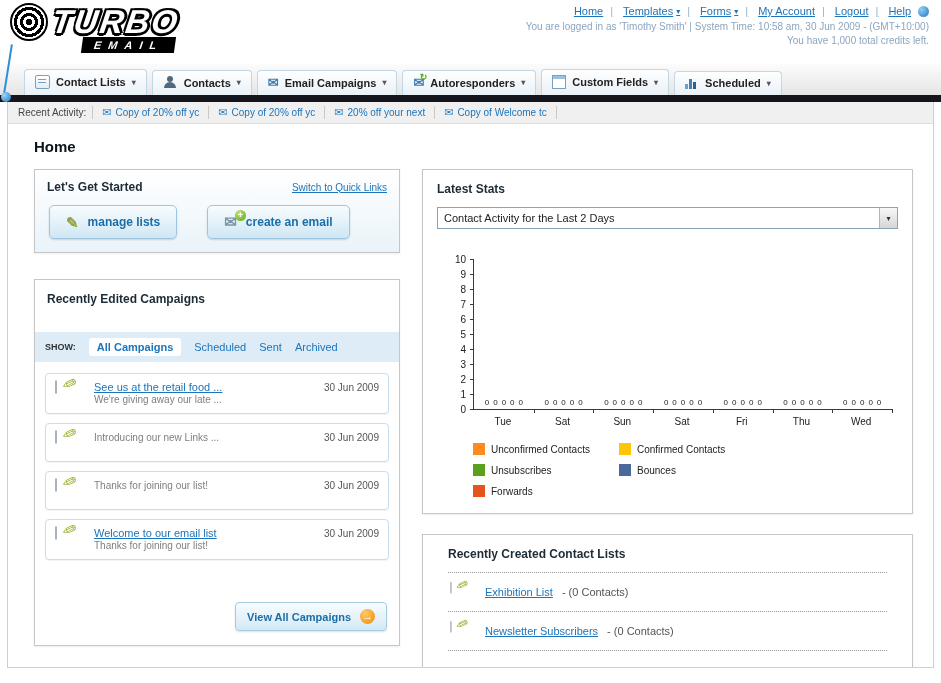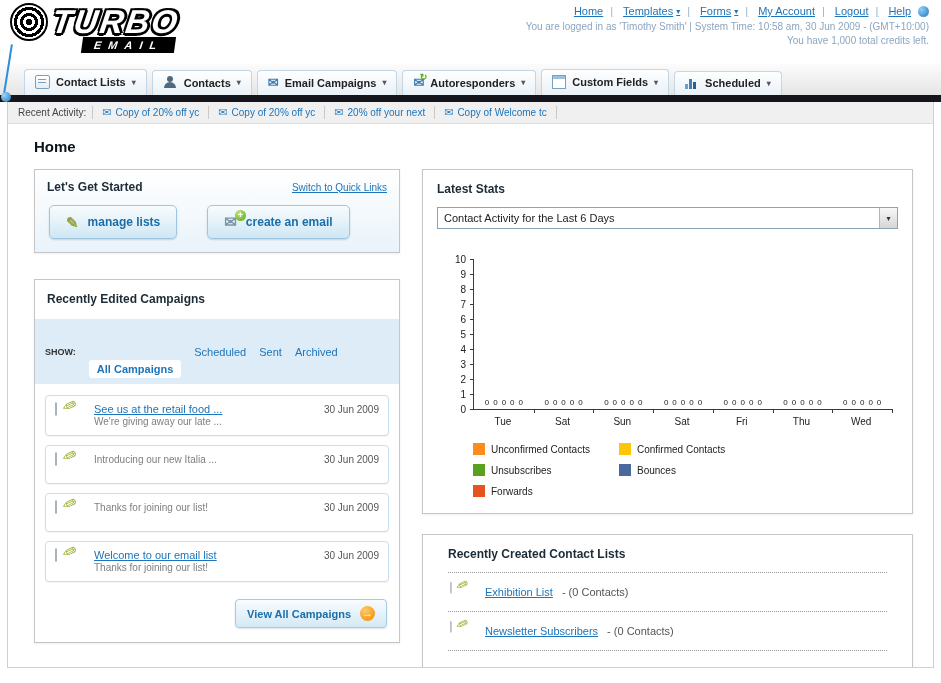--- a/index.html
+++ b/index.html
@@ -88,41 +88,41 @@
     padding:8px 16px;font-size:12px;font-weight:bold;color:#1b6ea8;}
   .pencil-ic{color:#93a437;font-size:15px;line-height:15px;}
   .env-plus{position:relative;display:inline-block;}
   .env-ic{color:#7d95a8;font-size:15px;line-height:15px;}
   .plus-badge{position:absolute;right:-9px;top:-4px;width:11px;height:11px;border-radius:50%;
     background:radial-gradient(circle at 35% 30%, #bce86a, #58a618);color:#fff;font-size:9px;
     line-height:11px;text-align:center;font-weight:bold;}
 
   
   .camp-panel{padding-bottom:14px;}
-  .camp-title{font-weight:bold;font-size:12px;color:#1d2b36;padding:12px 12px 13px;}
+  .camp-title{font-weight:bold;font-size:12px;color:#1d2b36;padding:12px 12px 26px;}
   .camp-tabs{background:#ddecf7;padding:6px 10px;display:flex;align-items:center;gap:13px;font-size:11px;}
   .show-label{font-weight:bold;font-size:9px;color:#333;}
   .camp-tab{color:#1c74bb;}
-  .camp-tab.active{background:#fff;color:#1c74bb;font-weight:bold;padding:3px 8px;border-radius:3px;margin-top:35px;}
+  .camp-tab.active{background:#fff;color:#1c74bb;font-weight:bold;padding:3px 8px;border-radius:3px;}
   .camp-list{padding:11px 10px 2px;}
   .camp-item{display:flex;align-items:flex-start;gap:9px;border:1px solid #c9def0;border-radius:4px;
     padding:7px 9px 8px;margin-bottom:9px;box-shadow:0 1px 1px rgba(0,0,0,.05);background:#fff;}
   .env-pencil{position:relative;width:30px;height:22px;flex:none;}
   .env-box{width:26px;height:16px;background:linear-gradient(#ffffff,#e6e6e6);border:1px solid #a9b3bb;
     border-radius:2px;margin-top:5px;}
   .ep-pencil{position:absolute;left:7px;top:-5px;color:#9ab22f;font-size:17px;line-height:17px;
     transform:scaleX(-1) rotate(-20deg);}
   .camp-text{flex:1;min-width:0;}
   .camp-link{color:#1c74bb;font-size:11px;text-decoration:underline;display:block;}
   .camp-sub{color:#7f7f7f;font-size:10px;margin-top:4px;}
   .camp-date{color:#555;font-size:10px;white-space:nowrap;padding-top:1px;}
   .view-all-row{display:flex;justify-content:flex-end;padding:6px 12px 0;}
   .pill-btn{display:flex;align-items:center;gap:9px;border:1px solid #a5cbe2;border-radius:4px;
     background:linear-gradient(#f8fcfe,#d3e9f6);box-shadow:0 1px 2px rgba(0,0,0,.12);
-    padding:6px 11px;font-size:11px;font-weight:bold;color:#1b6ea8;}
+    padding:6px 11px;font-size:11px;font-weight:bold;color:#1b6ea8;margin-top:25px;}
   .arrow-circle{width:15px;height:15px;border-radius:50%;flex:none;
     background:radial-gradient(circle at 35% 30%, #ffc969, #f08a00);
     color:#fff;font-size:11px;line-height:15px;text-align:center;font-weight:bold;}
 
   
   .stats-panel{padding:12px 14px 16px;margin-bottom:20px;}
   .stats-title{font-weight:bold;font-size:12px;color:#1d2b36;margin-bottom:11px;}
   .select-box{display:flex;border:1px solid #8aa3b8;height:20px;align-items:center;background:#fff;font-size:11px;}
   .select-text{flex:1;padding:0 6px;color:#222;}
   .select-arrow{width:17px;align-self:stretch;border-left:1px solid #a9b8c4;
@@ -295,21 +295,21 @@
               <span class="camp-text">
                 <span class="camp-link">See us at the retail food ...</span>
                 <span class="camp-sub">We're giving away our late ...</span>
               </span>
               <span class="camp-date">30 Jun 2009</span>
             </div>
 
             <div class="camp-item">
               <span class="env-pencil"><span class="env-box"></span><span class="ep-pencil">✎</span></span>
               <span class="camp-text">
-                <span class="camp-sub">Introducing our new Italia ...</span>
+                <span class="camp-sub">Introducing our new Links ...</span>
               </span>
               <span class="camp-date">30 Jun 2009</span>
             </div>
 
             <div class="camp-item">
               <span class="env-pencil"><span class="env-box"></span><span class="ep-pencil">✎</span></span>
               <span class="camp-text">
                 <span class="camp-sub">Thanks for joining our list!</span>
               </span>
               <span class="camp-date">30 Jun 2009</span>
@@ -332,21 +332,21 @@
             </div>
           </div>
         </div>
       </div>
 
       <div class="col-right">
 
         <div class="panel stats-panel">
           <div class="stats-title">Latest Stats</div>
           <div class="select-box">
-            <span class="select-text">Contact Activity for the Last 6 Days</span>
+            <span class="select-text">Contact Activity for the Last 2 Days</span>
             <span class="select-arrow">▾</span>
           </div>
 
           <div class="chart-wrap">
             <div id="chart-plot">
               <div id="chart-groups">
                   <div class="chart-group">
                     <div class="zeros">
                       <span>0</span>
                       <span>0</span>

